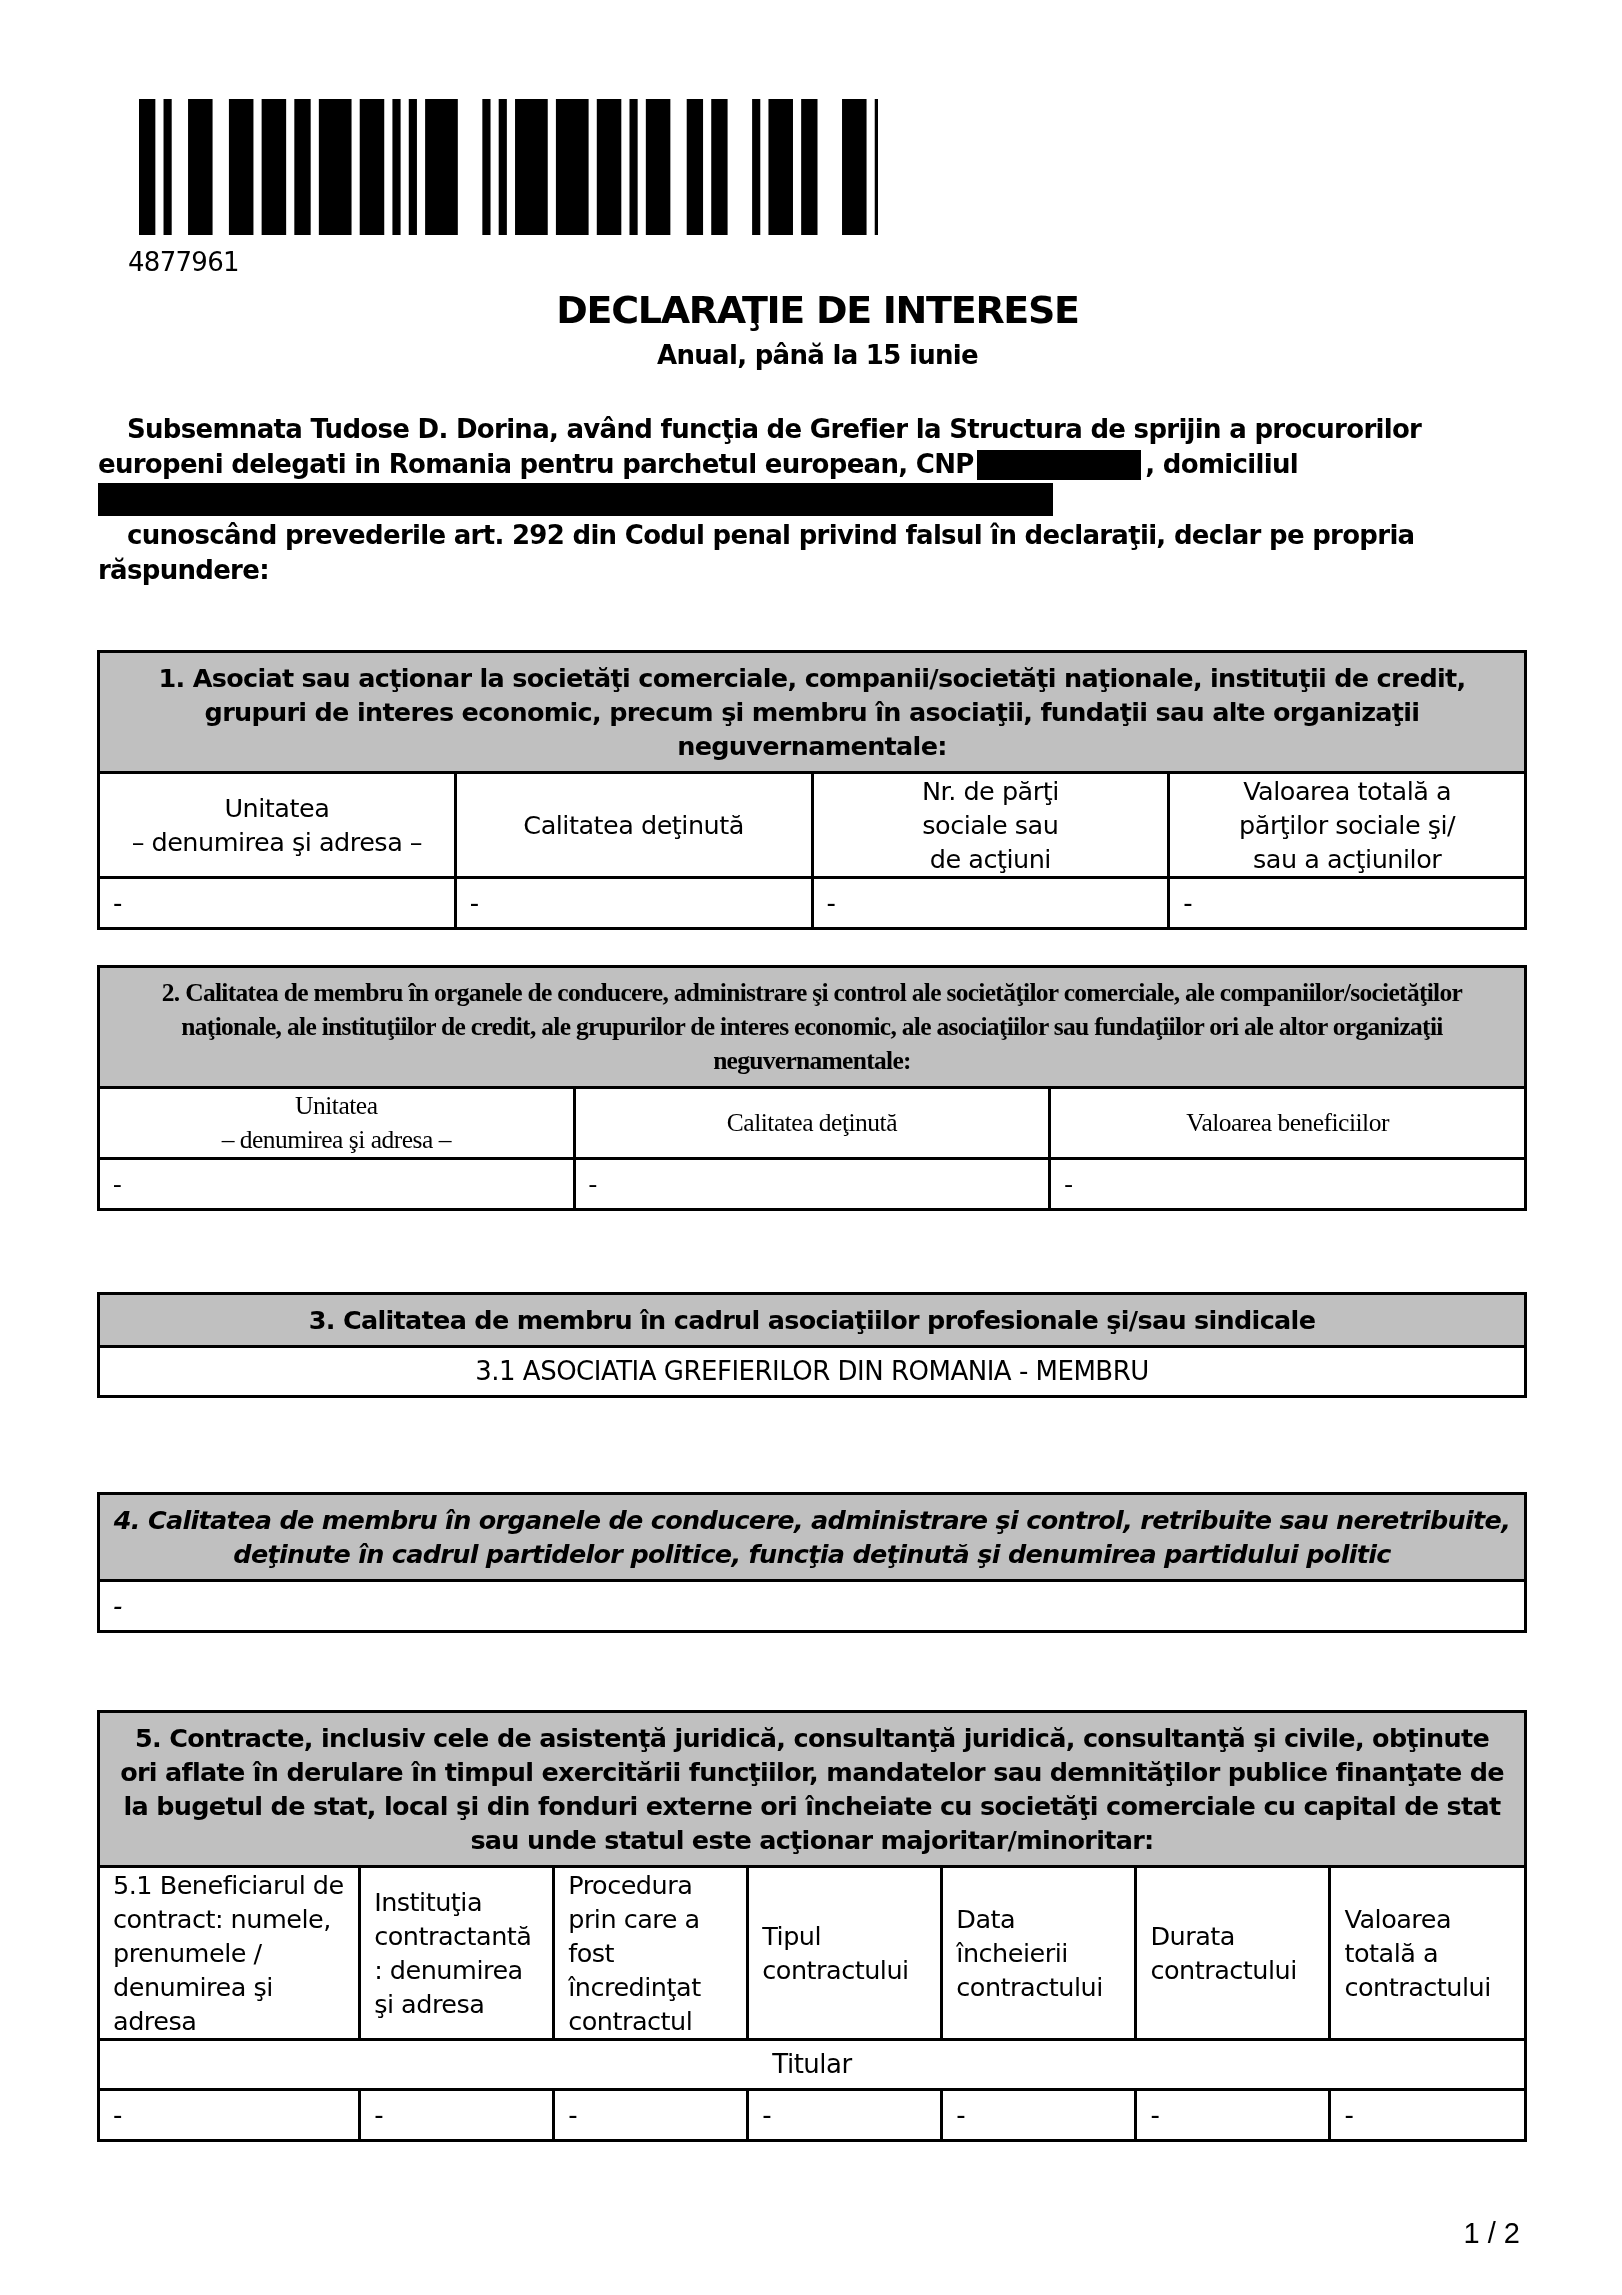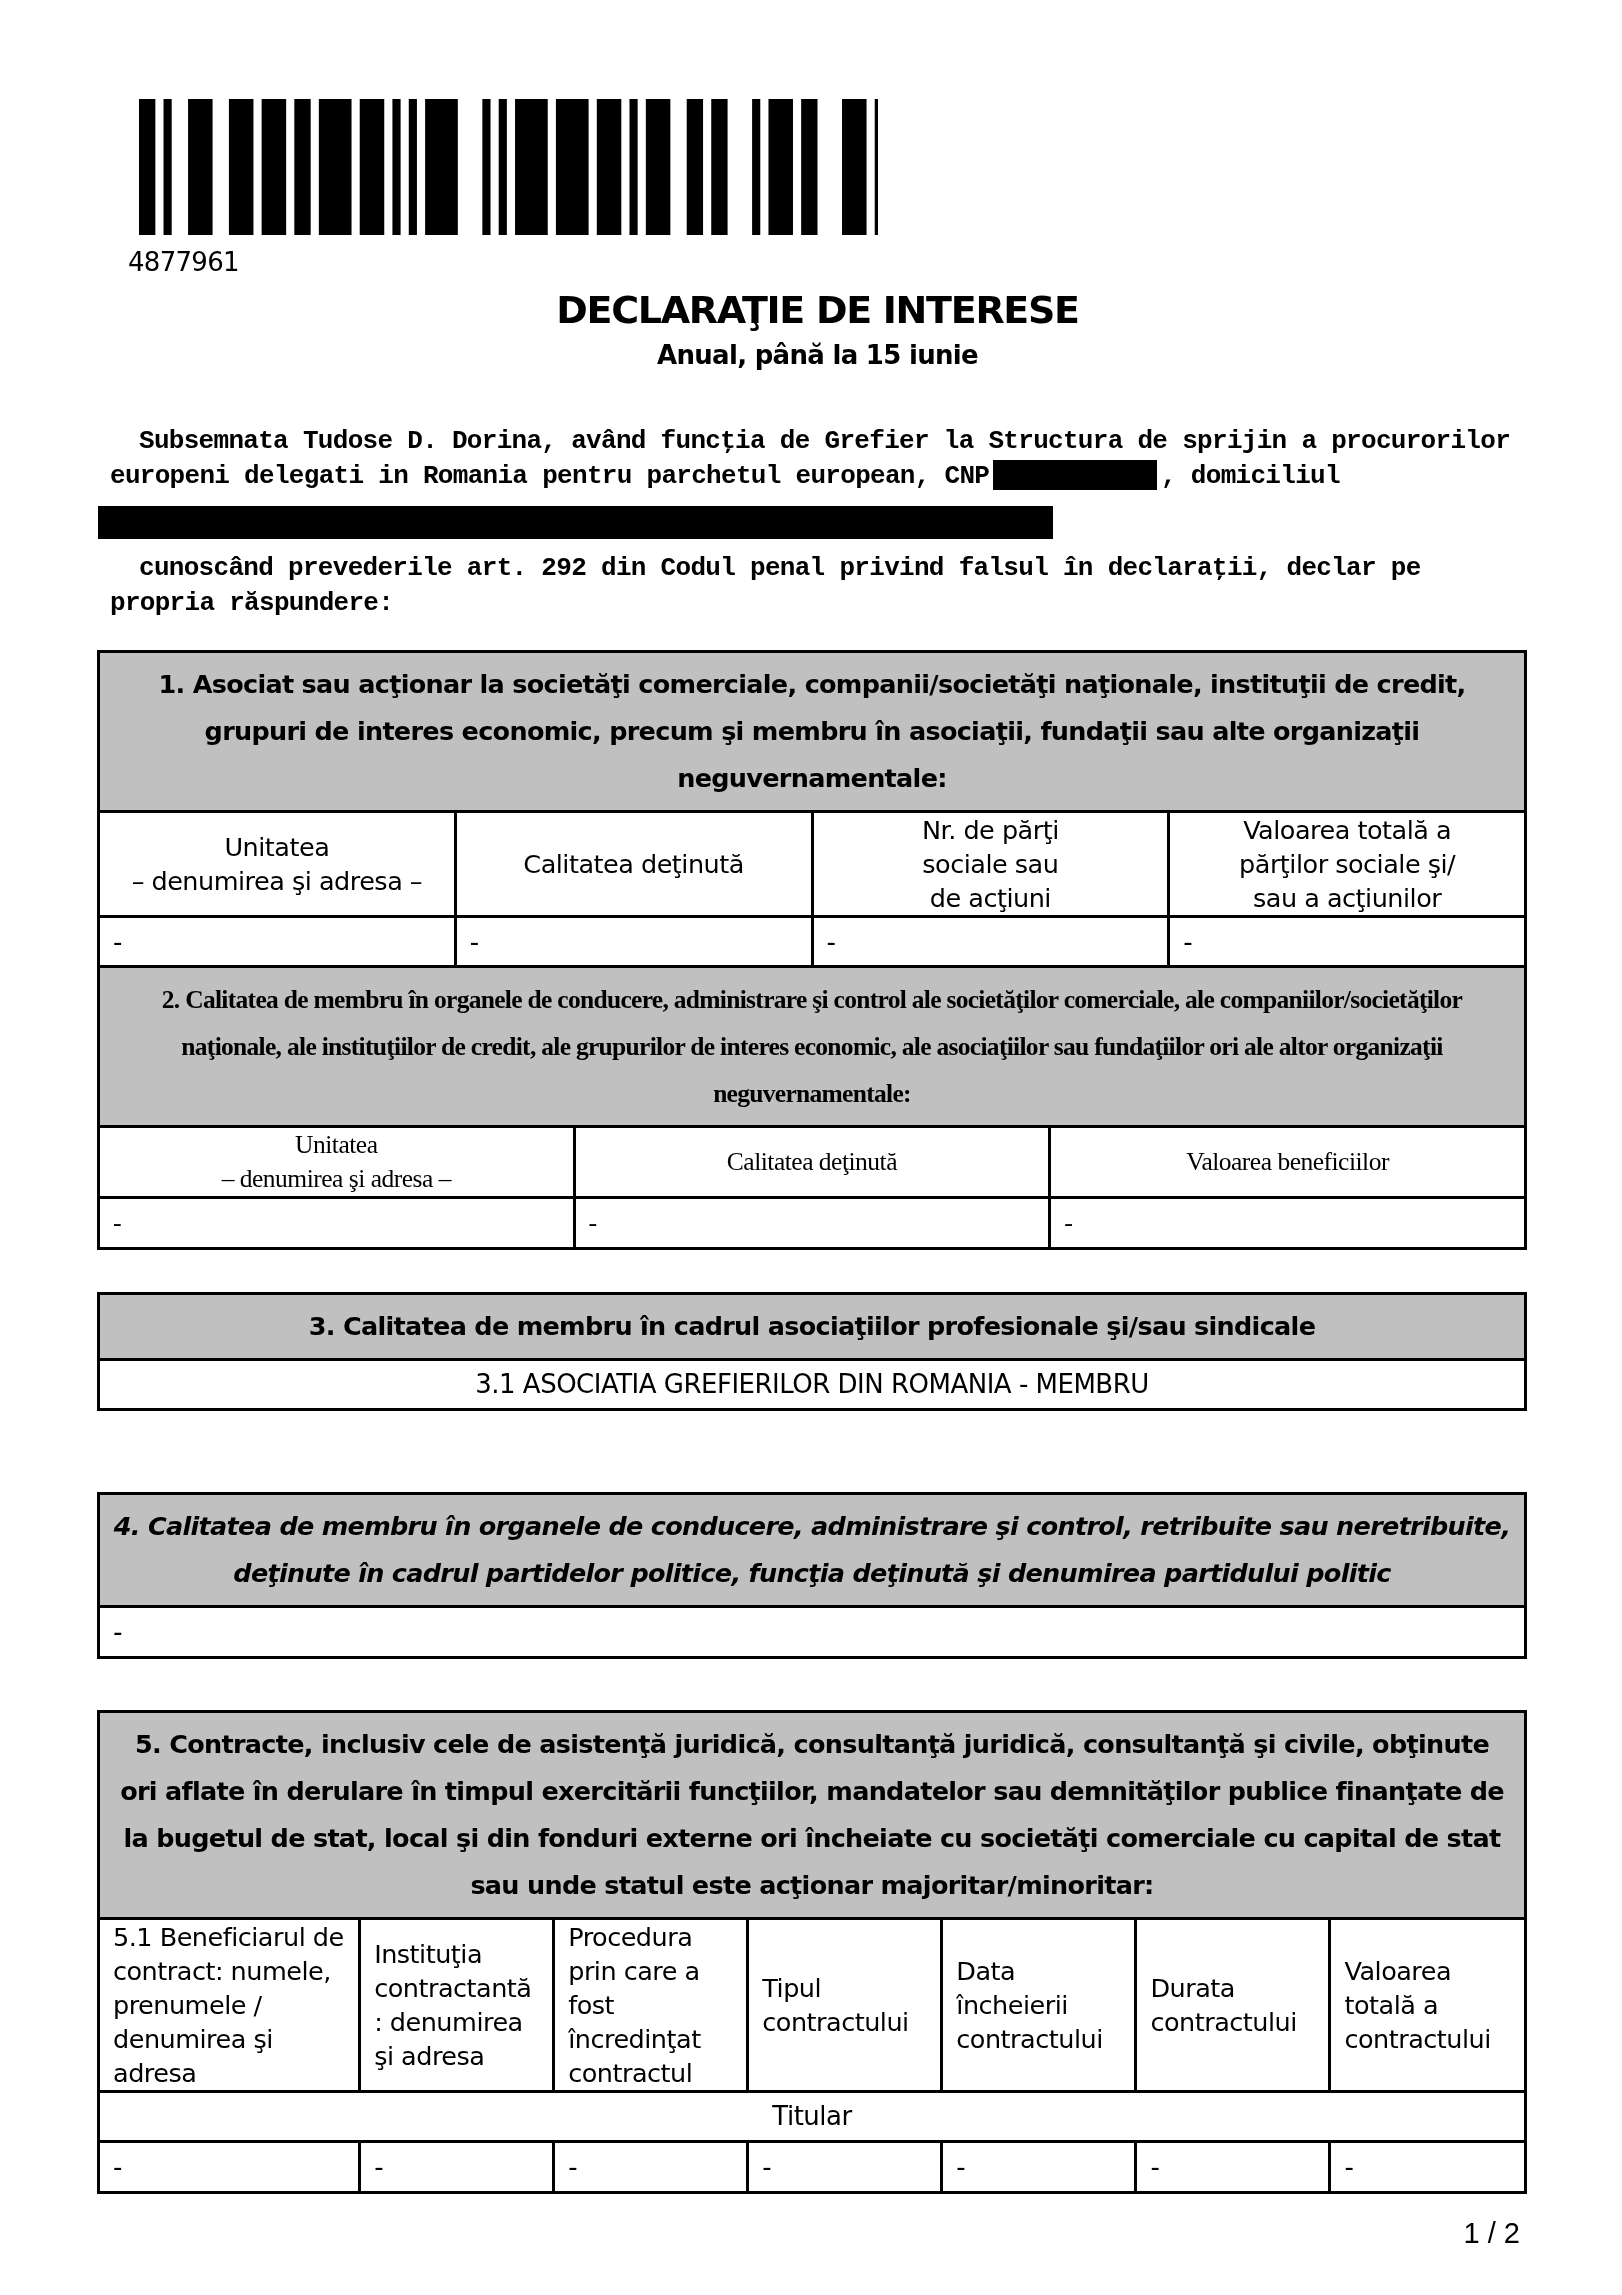--- a/index.html
+++ b/index.html
@@ -7,29 +7,29 @@
   .page { position: absolute; left: 0; top: 0; width: 1616px; height: 2295px; }
 
   .barcode { position: absolute; left: 139px; top: 99px; width: 739px; height: 136px; }
   .barcode svg { width: 100%; height: 100%; display: block; }
   .barcode-number { position: absolute; left: 128px; top: 247px; font-family: "DejaVu Sans", sans-serif; font-size: 26px; letter-spacing: -0.7px; }
 
   .doc-title { position: absolute; left: 0; width: 1622px; top: 288px; text-align: center; font-family: "DejaVu Sans", sans-serif; font-weight: bold; font-size: 38px; letter-spacing: -1.3px; transform: translateX(6.5px); }
   .doc-subtitle { position: absolute; left: 0; width: 1622px; top: 340px; text-align: center; font-weight: bold; font-size: 26px; letter-spacing: -0.7px; transform: translateX(6.5px); }
 
   .intro { position: absolute; left: 98px; width: 1440px; top: 412px; font-weight: bold; font-size: 26px; line-height: 35px; letter-spacing: -0.7px; }
-  .intro p { margin: 12px; font-family: Liberation Mono, monospace; }
+  .intro p { margin: 0; }
   .indent { display: inline-block; width: 29px; }
   .redact { display: inline-block; background: #000; vertical-align: middle; }
   .redact-cnp { width: 164px; height: 30px; margin: 0 3.9px; vertical-align: -6.5px; }
   .redact-address { display: block; width: 955px; height: 33px; margin: 1.3px 0 1.3px 0; }
 
   table.section { position: absolute; left: 97px; width: 1430px; border-collapse: collapse; table-layout: fixed; }
   table.section td, table.section th { border: 3.3px solid #000; padding: 0 13px; }
-  table.section th.sec-head { background: #c0c0c0; font-weight: bold; font-size: 25.5px; line-height: 47px; text-align: center; padding: 7.9px 13px; letter-spacing: -0.7px; }
+  table.section th.sec-head { background: #c0c0c0; font-weight: bold; font-size: 25.5px; line-height: 34px; text-align: center; padding: 7.9px 13px; letter-spacing: -0.7px; }
   td.col-head { text-align: center; font-size: 25.5px; line-height: 34px; padding: 13px 7.9px; font-weight: normal; letter-spacing: -0.5px; }
   td.val { font-size: 26px; height: 48px; vertical-align: middle; }
   td.row-text { font-size: 26px; height: 47px; letter-spacing: -0.5px; text-align: center; }
   td.col-head-left { text-align: left; font-size: 25.5px; line-height: 34px; padding: 6.5px 11.8px; vertical-align: middle; letter-spacing: -0.5px; }
 
   #t1 { top: 650px; }
   #t2 { top: 965px; font-family: Liberation Serif, serif; }
   #t3 { top: 1292px; }
   #t4 { top: 1492px; font-style: italic; }
   #t5 { top: 1710px; border-radius: 18px; }

